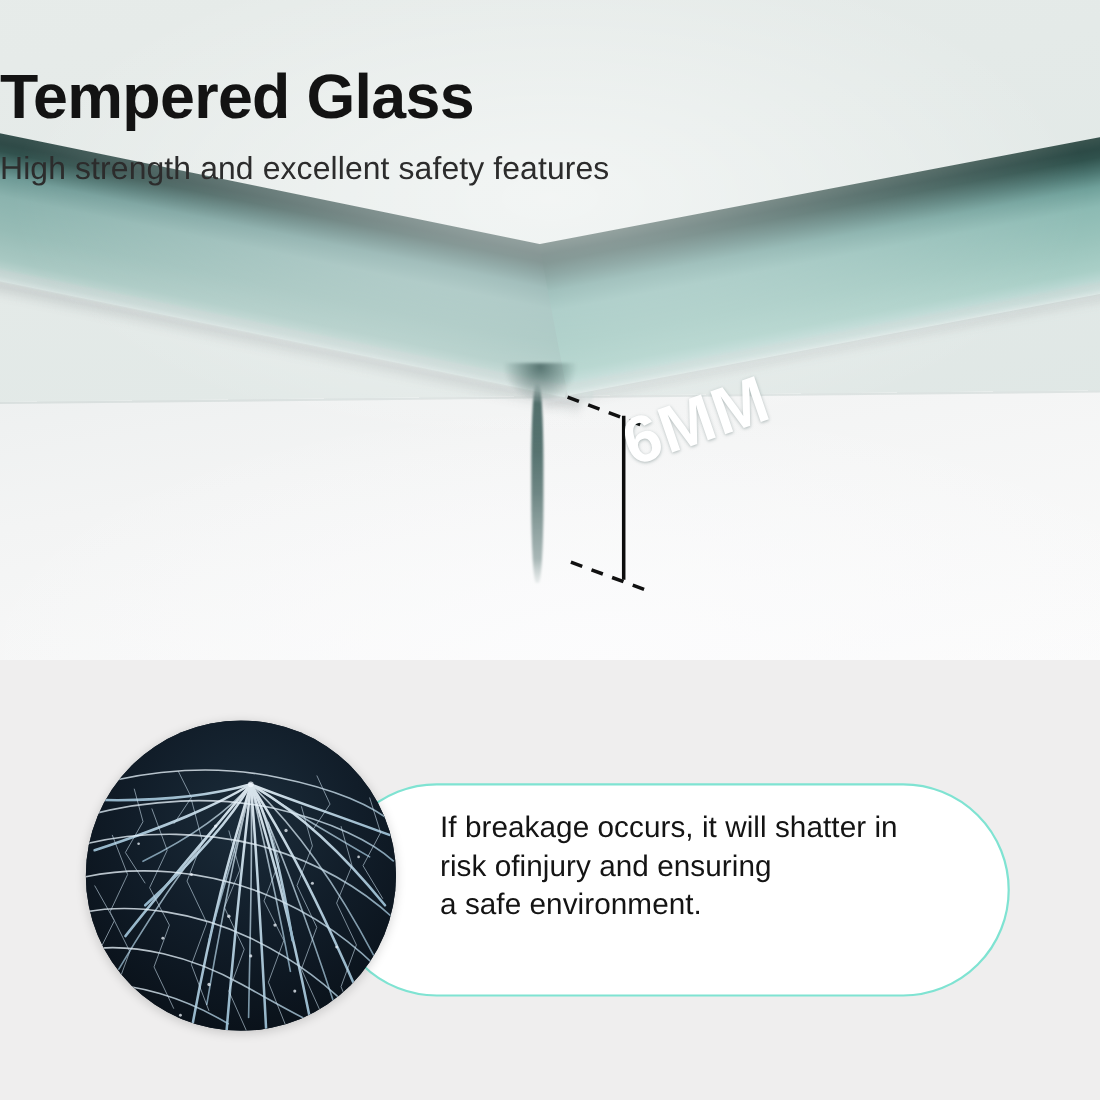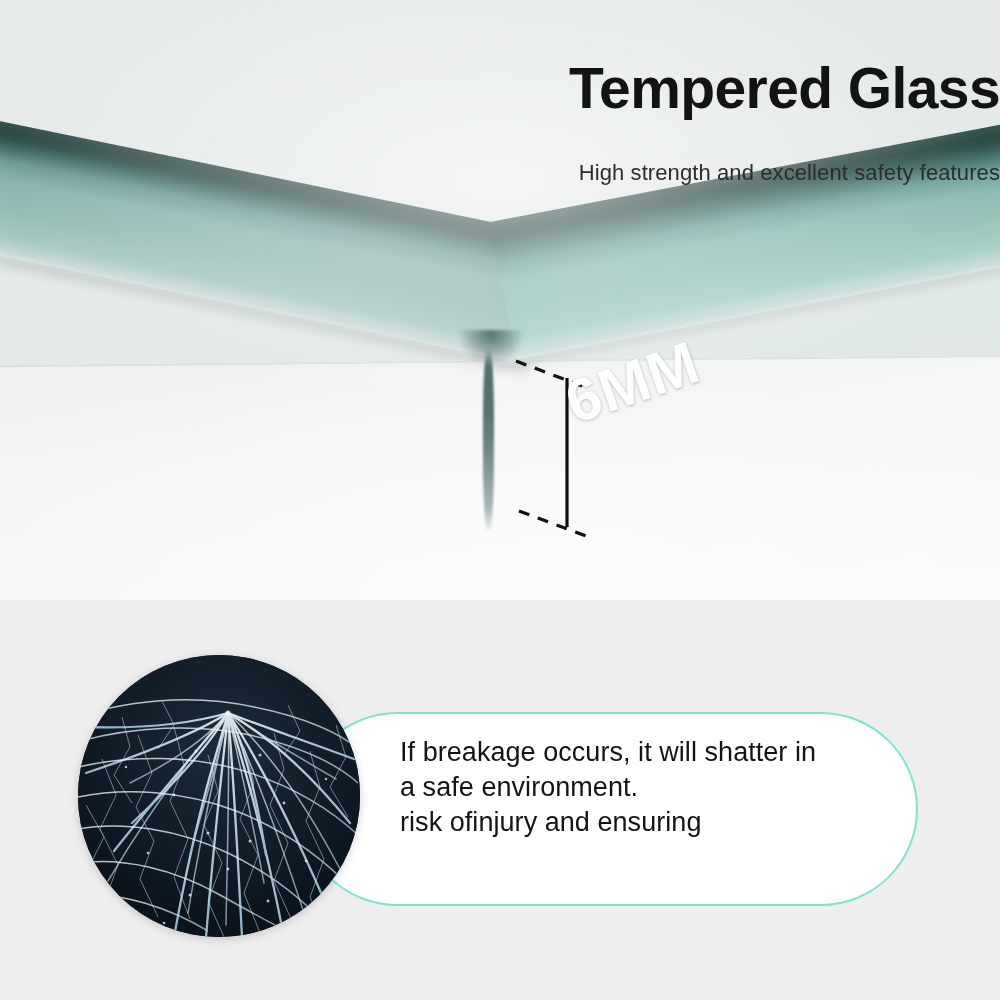--- a/index.html
+++ b/index.html
@@ -167,33 +167,33 @@
     transform: rotate(-10.8deg);
     background: linear-gradient(to bottom, rgba(150,158,160,0.45), rgba(150,158,160,0));
     filter: blur(3.5px);
   }
 
   
   .headline-wrap {
     position: absolute;
     left: 0; top: 58px;
     width: 1000px;
-    text-align: right;
+    text-align: left;
     z-index: 6;
   }
   .headline {
     font-size: 57px;
     font-weight: 700;
     color: #131313;
     letter-spacing: -0.6px;
     line-height: 1.08;
   }
   .subhead {
-    margin-top: 40px;
-    font-size: 22px;
+    margin-top: 18px;
+    font-size: 29px;
     font-weight: 400;
     color: #2c2c2c;
     letter-spacing: 0.1px;
   }
 
   
   .dim-layer { position: absolute; inset: 0; z-index: 7; pointer-events: none; }
 
   .dim-label {
     position: absolute;
@@ -302,22 +302,22 @@
       <div class="dim-label">6MM</div>
     </div>
   </section>
 
   <section class="lower">
 
     <div class="info-card"></div>
 
     <div class="info-text">
       <span class="ln">If breakage occurs, it will shatter in</span>
+      <span class="ln">risk ofinjury and ensuring</span>
       <span class="ln">a safe environment.</span>
-      <span class="ln">risk ofinjury and ensuring</span>
     </div>
 
     <div class="shatter-circle">
       <svg viewBox="0 0 282 282" preserveAspectRatio="xMidYMid slice">
         <defs>
           <radialGradient id="shBg" cx="52%" cy="32%" r="82%">
             <stop offset="0%" stop-color="#1b2c3a"></stop>
             <stop offset="45%" stop-color="#111d29"></stop>
             <stop offset="100%" stop-color="#070d14"></stop>
           </radialGradient>

